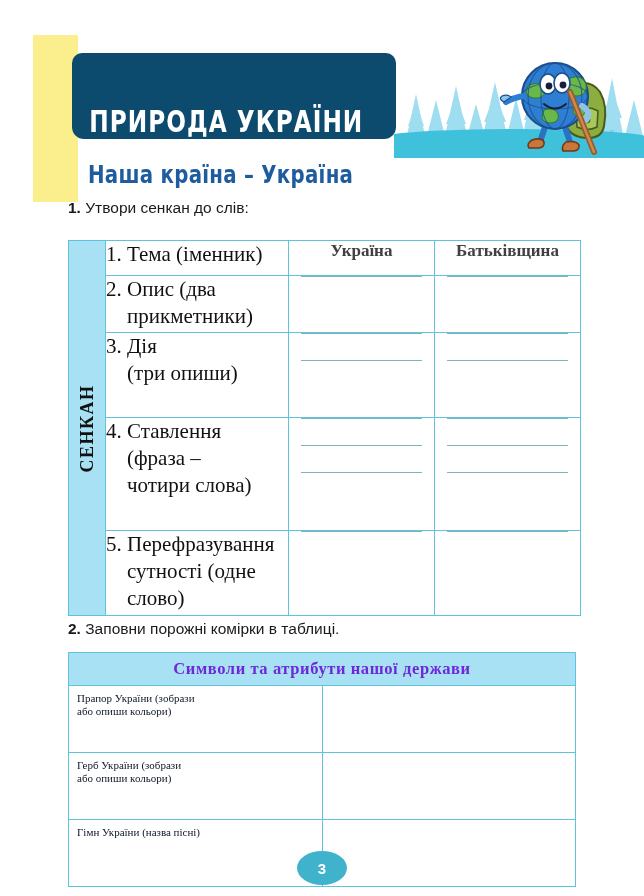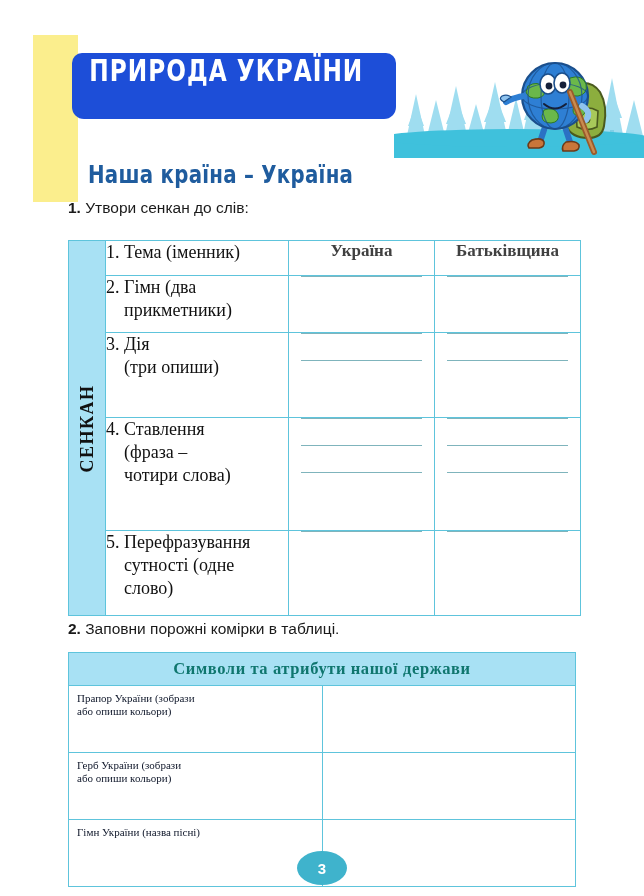--- a/index.html
+++ b/index.html
@@ -24,25 +24,25 @@
   }
   #yellow-stripe {
     position: absolute;
     left: 33px; top: 35px;
     width: 45px; height: 167px;
     background: #FBEE8D;
   }
   #title-banner {
     position: absolute;
     left: 72px; top: 53px;
-    width: 324px; height: 66px;
-    background: #1d4ed8;
+    width: 324px; height: 86px;
+    background: #0c4a6e;
     border-radius: 10px 10px 12px 12px;
     display: flex;
-    align-items: flex-start;
+    align-items: flex-end;
   }
   #title-banner .banner-title {
     color: #ffffff;
     font-family: "Liberation Sans Narrow", "DejaVu Sans Condensed", "Liberation Sans", sans-serif;
     font-weight: bold;
     font-size: 30px;
     letter-spacing: 1.2px;
     padding-left: 20px;
     transform: scaleX(0.86);
     transform-origin: left center;
@@ -117,21 +117,21 @@
   .rot-label span {
     transform: rotate(-90deg);
     white-space: nowrap;
     font-family: "Liberation Serif", serif;
     font-weight: bold;
     font-size: 18px;
     letter-spacing: 1.5px;
     color: #111;
   }
   .cell-label {
-    font-size: 18px;
+    font-size: 21px;
     color: #111;
     padding: 7px 6px 7px 10px;
     line-height: 1.28;
   }
   .cell-label .lnum { }
   .cell-label .ltext {
     display: inline-block;
     vertical-align: top;
   }
   .cell-head {
@@ -164,21 +164,21 @@
     left: 68px; top: 652px;
     width: 508px;
   }
   #table-symbols .sym-head {
     background: #A8E1F4;
     text-align: center;
     font-weight: bold;
     font-size: 16.5px;
     letter-spacing: 0.6px;
     padding: 6px 4px;
-    color: #0f766e;
+    color: #6d28d9;
   }
   #table-symbols .sym-label {
     font-size: 11px;
     line-height: 1.22;
     padding: 6px 8px 8px 8px;
     color: #0f172a;
   }
   #table-symbols .sym-blank { }
 
   
@@ -320,21 +320,21 @@
         <span class="lnum">1.</span>
         <span class="ltext">Тема (іменник)</span>
       </td>
       <td class="cell-head" style="width:145px">Україна</td>
       <td class="cell-head" style="width:145px">Батьківщина</td>
     </tr>
 
     <tr>
       <td class="cell-label" style="height:56px">
         <span class="lnum">2.</span>
-        <span class="ltext" style="white-space:pre-line">Гімн (два
+        <span class="ltext" style="white-space:pre-line">Опис (два
 прикметники)</span>
       </td>
       <td class="answer-cell">
         <div class="answer-lines">
             <div class="ans-line"></div>
           </div>
       </td>
       <td class="answer-cell">
         <div class="answer-lines">
             <div class="ans-line"></div>

